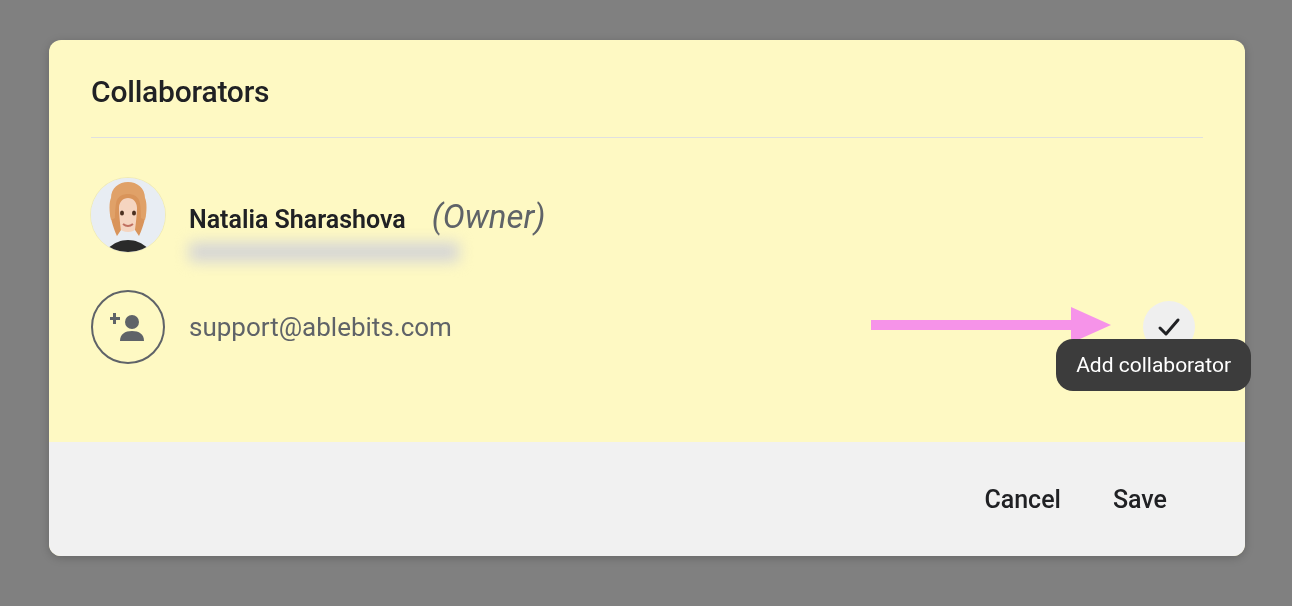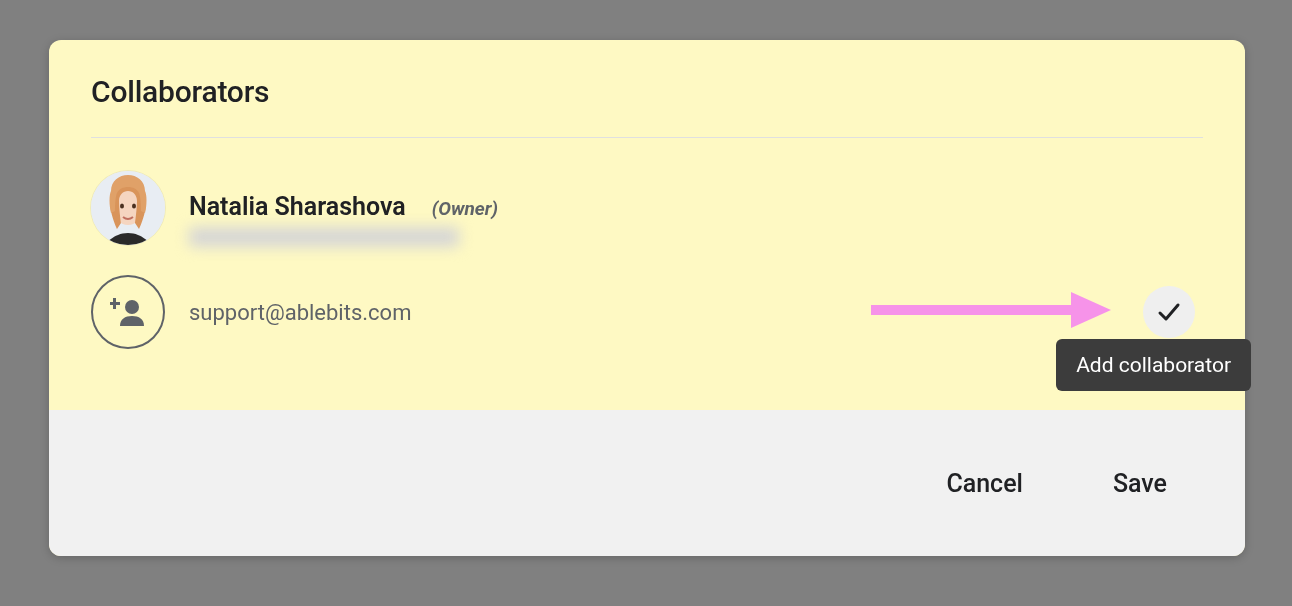--- a/index.html
+++ b/index.html
@@ -84,41 +84,41 @@
       display: flex;
       align-items: baseline;
       gap: 26px;
     }
     .collaborator-name {
       font-size: 25px;
       font-weight: 600;
       color: #202124;
     }
     .collaborator-role {
-      font-size: 19px;
+      font-size: 33px;
       font-style: italic;
       color: #5f6368;
-      font-weight: 700;
+      font-weight: 400;
       margin-top: 29px;
     }
     .collaborator-email-blur {
       margin-top: 6px;
       width: 270px;
       height: 20px;
       background: #d6d6d6;
       filter: blur(7px);
       border-radius: 4px;
     }
     .add-row {
       display: flex;
       align-items: center;
       position: relative;
     }
     .add-email {
-      font-size: 22px;
+      font-size: 26px;
       color: #5f6368;
       flex: 1;
     }
     .arrow-container {
       position: absolute;
       left: 780px;
       top: 50%;
       transform: translateY(-50%);
     }
     .confirm-btn {
@@ -134,33 +134,33 @@
       margin-right: 8px;
     }
     .tooltip {
       position: absolute;
       right: -6px;
       top: 299px;
       background: #3c3c3c;
       color: #fff;
       font-size: 21px;
       padding: 14px 20px;
-      border-radius: 6px;
+      border-radius: 17px;
       white-space: nowrap;
       z-index: 10;
     }
     .dialog-actions {
       background: #f1f1f1;
       border-radius: 0 0 12px 12px;
       display: flex;
       justify-content: flex-end;
       align-items: center;
       padding: 0 48px;
-      height: 146px;
-      gap: 90px;
+      height: 114px;
+      gap: 52px;
     }
     .action-btn {
       font-size: 25px;
       color: #202124;
       background: none;
       border: none;
       cursor: pointer;
       font-family: inherit;
       font-weight: 500;
     }

